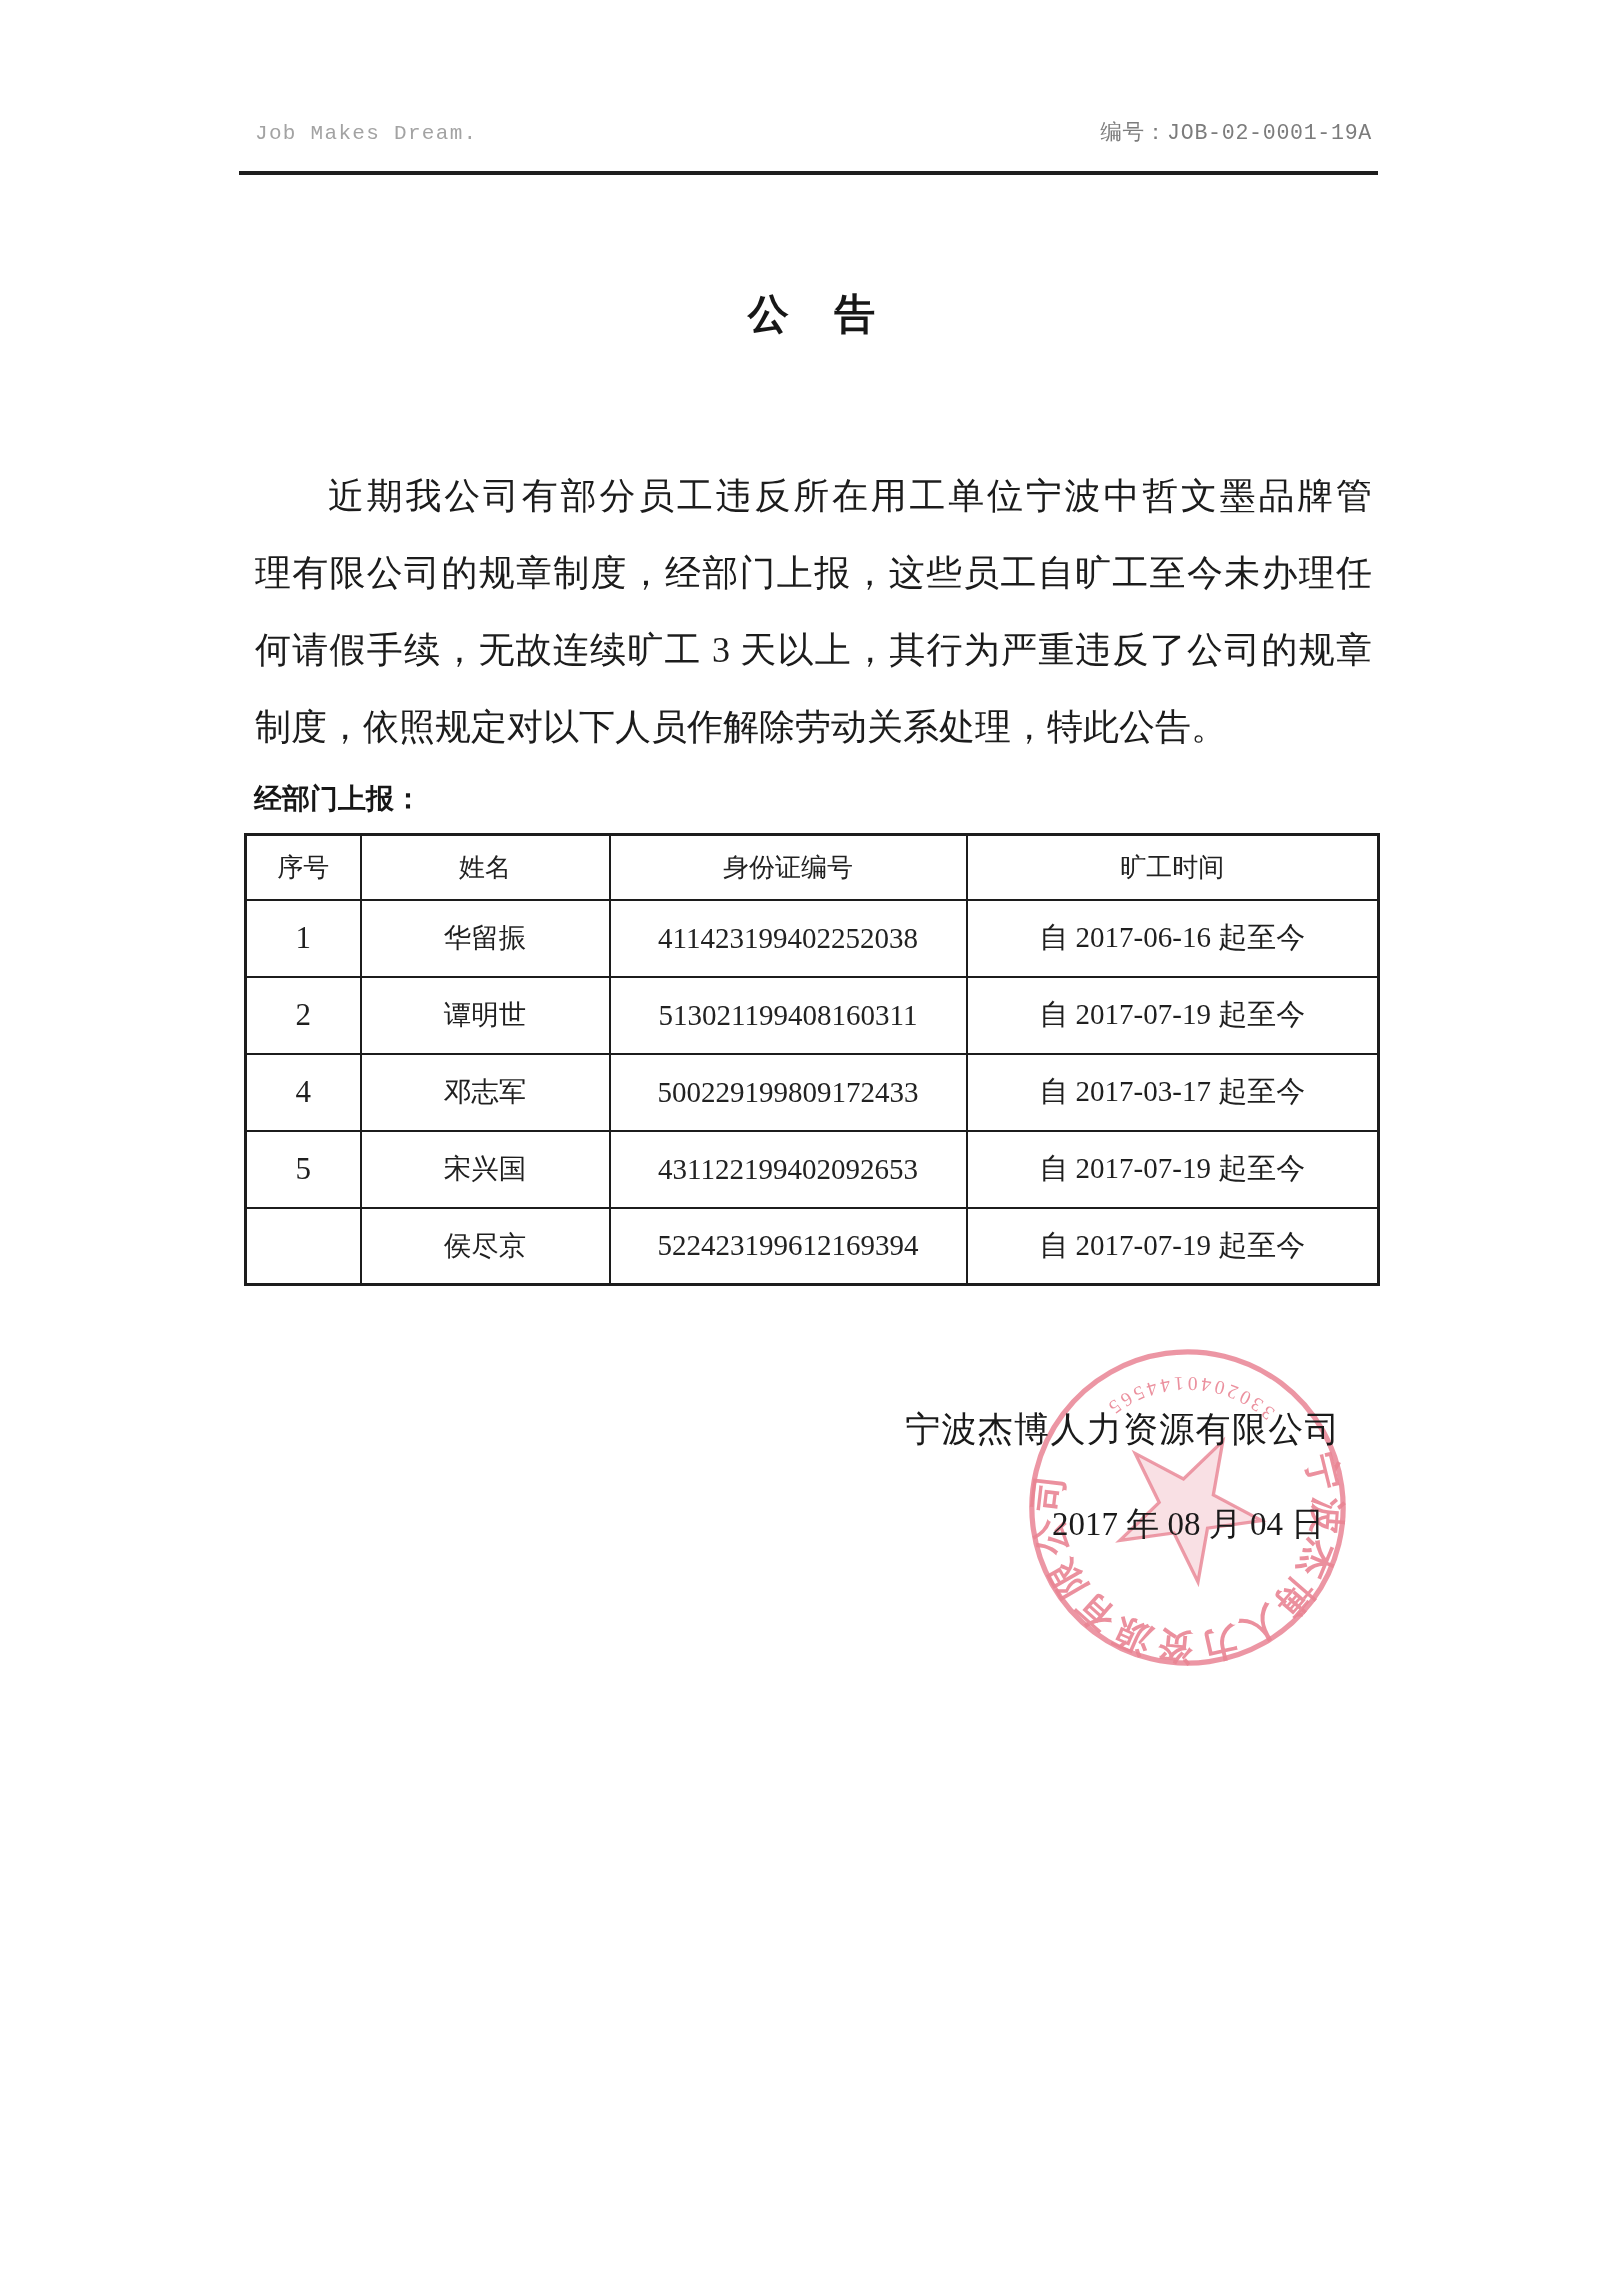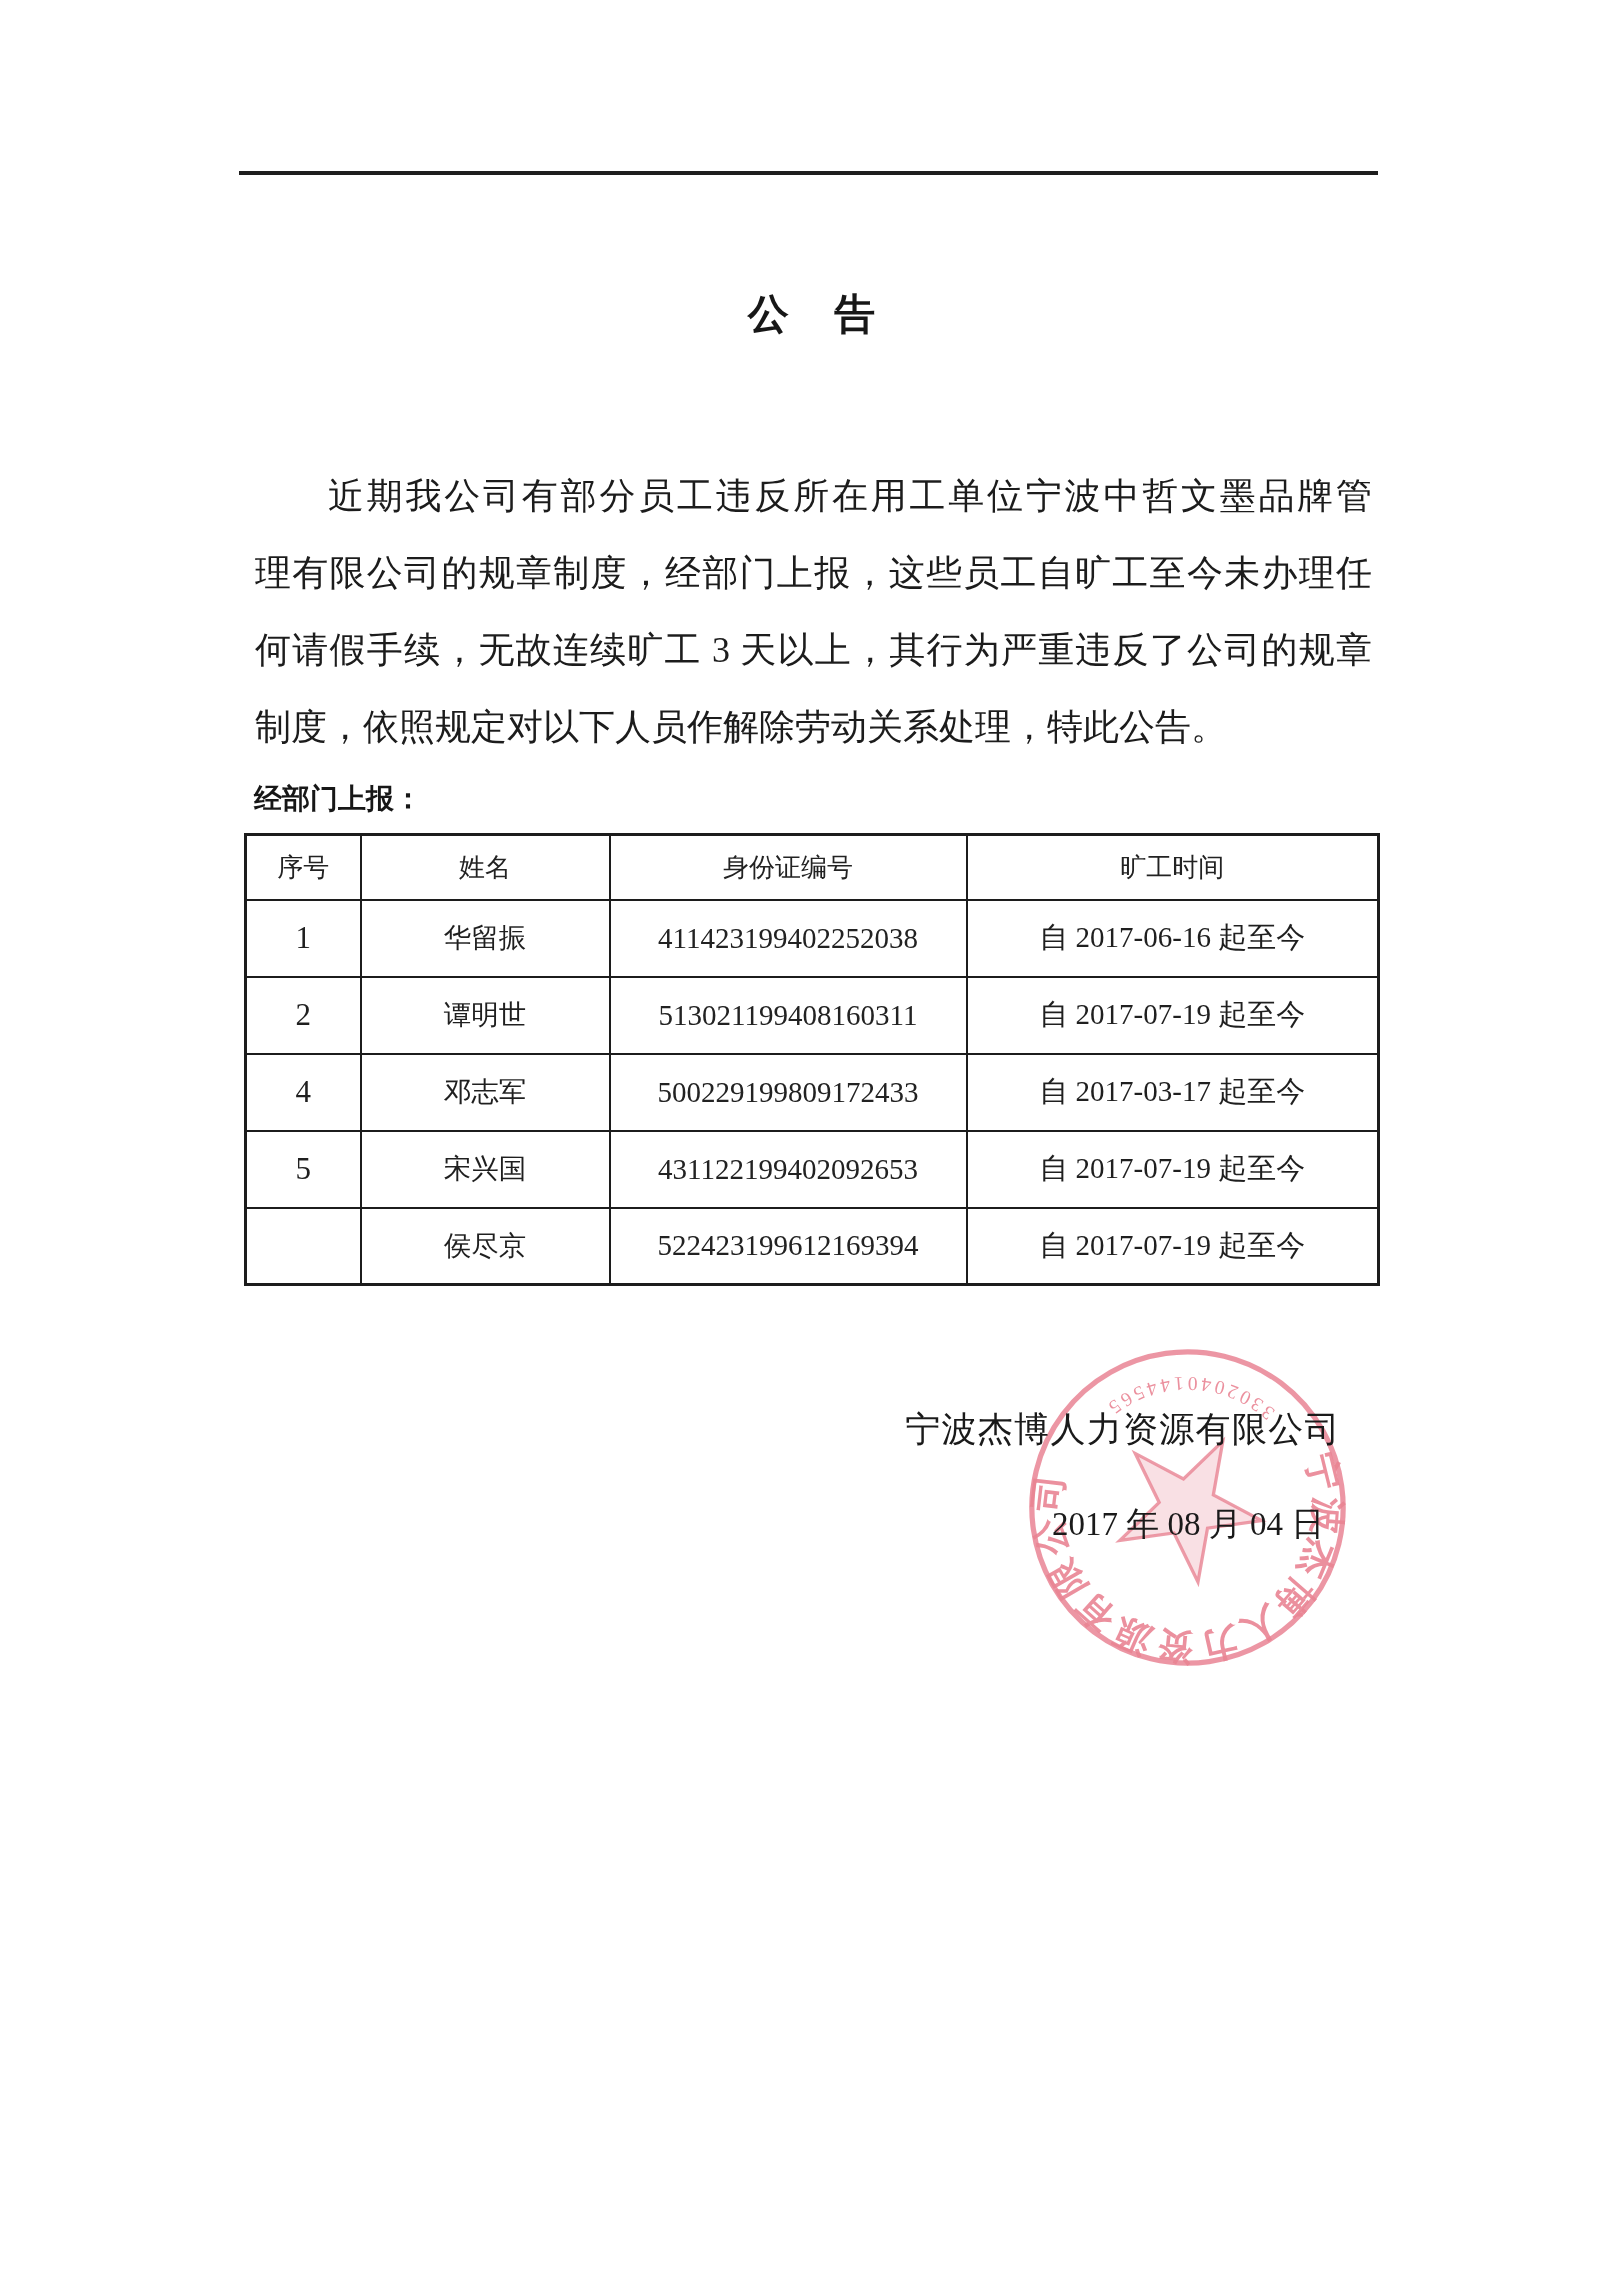--- a/index.html
+++ b/index.html
@@ -83,20 +83,24 @@
   .stamp {
     position:absolute; left:1024px; top:1344px; width:327px; height:327px;
     z-index:1; opacity:0.82;
   }
 </style>
 </head>
 <body>
 
 <div class="page">
 
+  <div class="doc-header">
+    <span class="slogan">Job Makes Dream.</span>
+    <span class="doc-no">编号：JOB-02-0001-19A</span>
+  </div>
   <div class="header-rule"></div>
 
   <div class="title">公 告</div>
 
   <div class="body-par">
     <div class="par-line first">近期我公司有部分员工违反所在用工单位宁波中哲文墨品牌管</div>
     <div class="par-line">理有限公司的规章制度，经部门上报，这些员工自旷工至今未办理任</div>
     <div class="par-line">何请假手续，无故连续旷工 3 天以上，其行为严重违反了公司的规章</div>
     <div class="par-line last">制度，依照规定对以下人员作解除劳动关系处理，特此公告。</div>
   </div>

